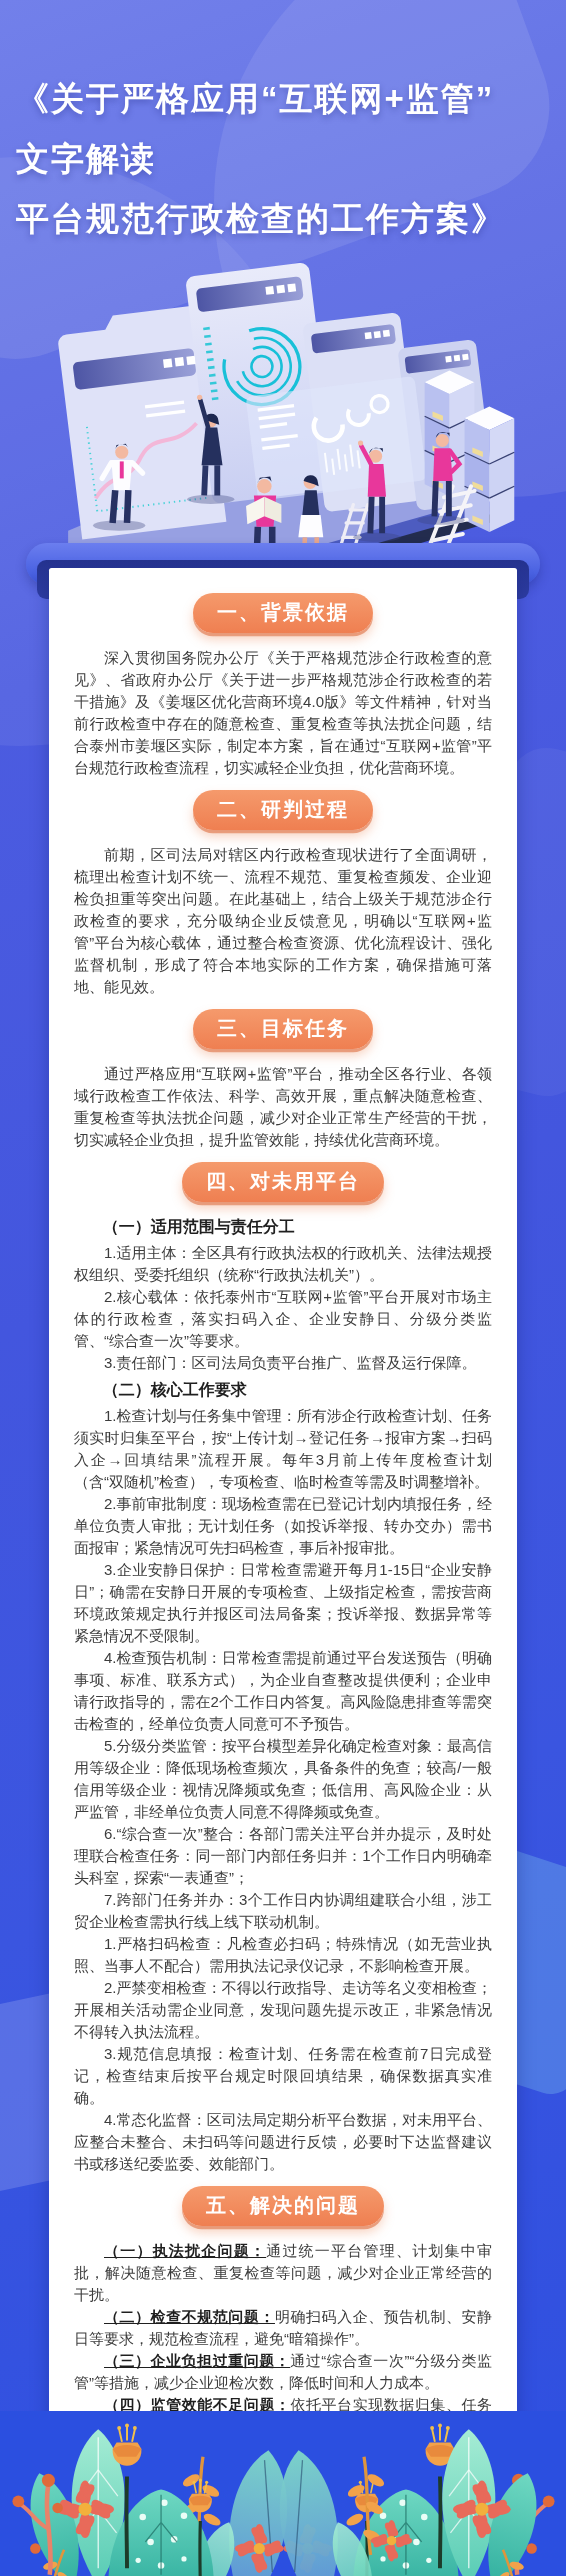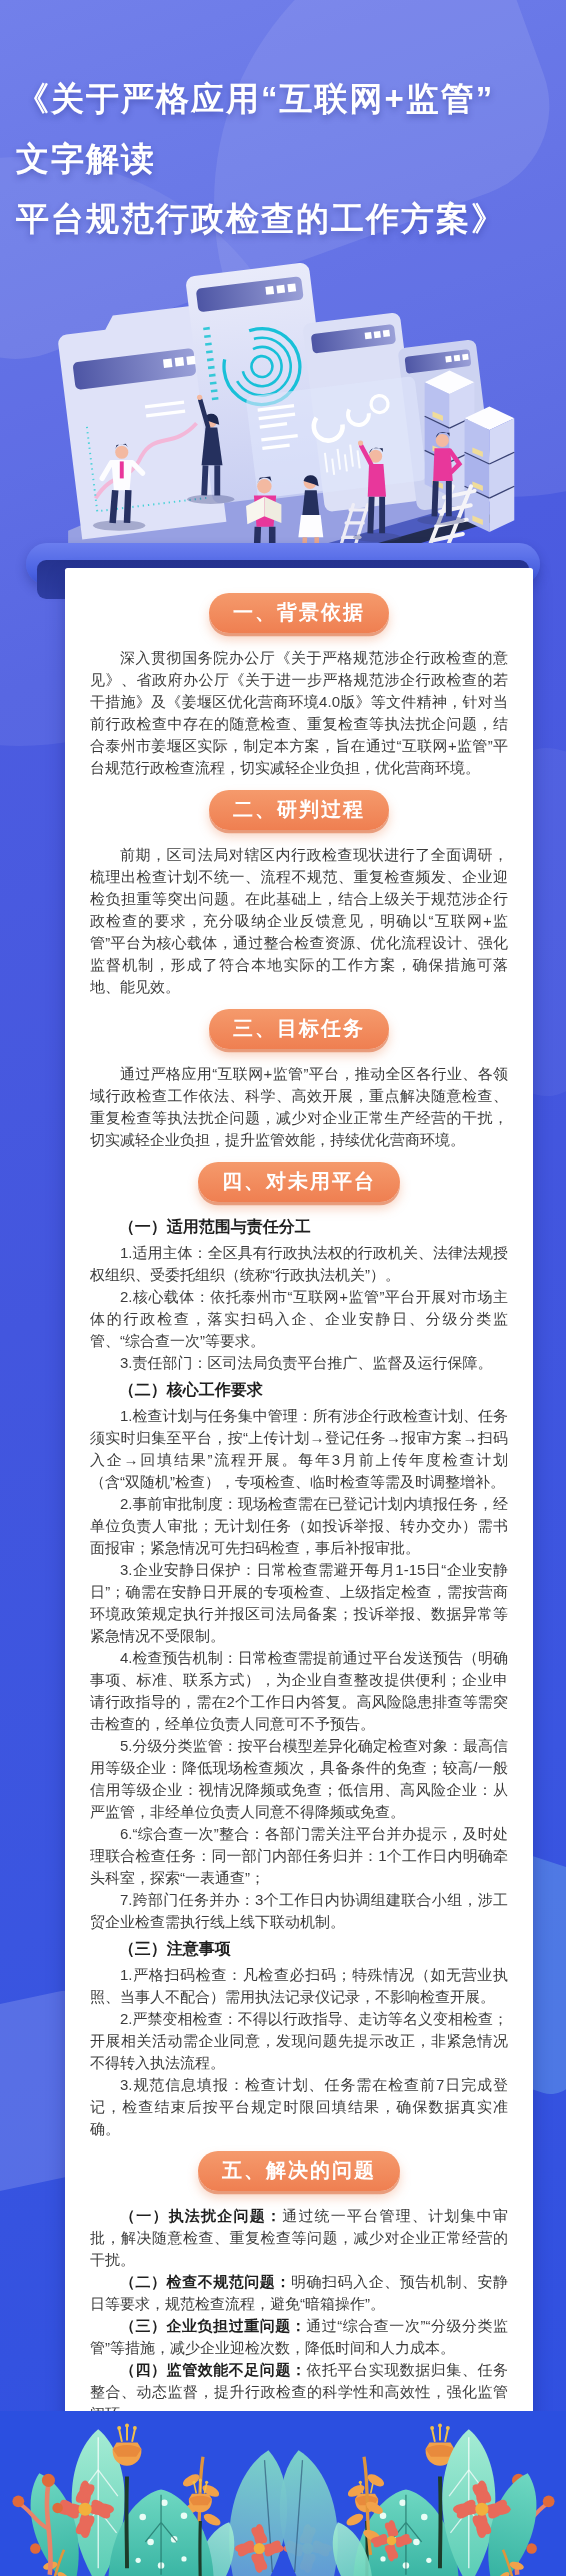--- a/index.html
+++ b/index.html
@@ -23,31 +23,31 @@
   .hero{position:absolute;top:256px;left:50%;transform:translateX(-50%);z-index:1;}
 
   .scroll-outer{position:absolute;left:26px;top:543px;width:514px;height:42px;border-radius:21px;z-index:3;
     background:linear-gradient(180deg,#6b7eef 0%,#4a62e2 70%,#3c53d2 100%);
     box-shadow:0 5.2px 10.5px rgba(20,30,110,.30);}
   .scroll-slot{position:absolute;left:37px;top:560px;width:492px;height:39px;border-radius:9.2px;z-index:3;
     background:linear-gradient(180deg,#25338f,#2e3da3);}
 
   .card{position:absolute;left:49px;top:568px;width:468px;z-index:4;background:#ffffff;
     border-radius:2.6px;box-shadow:0 9.2px 18.3px rgba(18,28,110,.35);
-    padding:18.3px 25px 30px;box-sizing:border-box;margin-left:16px;}
+    padding:18.3px 25px 30px;box-sizing:border-box;}
 
   .badge{display:block;width:fit-content;margin:10.5px auto 14.4px;
     background:linear-gradient(180deg,#f59a6c 0%,#ef7f51 100%);
     color:#fff;font-size:20px;font-weight:bold;letter-spacing:2px;
     padding:5.9px 23.6px 7.2px;border-radius:26px;
     box-shadow:0 3.3px 0 rgba(219,103,56,.55),0 6.5px 10.5px rgba(235,125,75,.35);}
   .badge:first-child{margin-top:6.5px;}
 
   .para{font-size:15px;line-height:22px;color:#3c3c3c;text-align:justify;text-indent:2em;margin:0;word-break:break-all;}
-  .para b{color:#1f1f1f;}
+  .para b{color:#1f1f1f;text-decoration:underline;}
   .subhead{font-size:16px;line-height:22px;font-weight:bold;color:#1f1f1f;margin:5.2px 0 3.9px;text-indent:1.8em;}
 </style>
 </head>
 <body>
 
 <div class="page">
 
   <div class="bg-shape bg-s1"></div>
   <div class="bg-shape bg-s2"></div>
   <div class="bg-shape bg-s3"></div>
@@ -287,24 +287,24 @@
 
     <h3 class="subhead">（二）核心工作要求</h3>
     <p class="para">1.检查计划与任务集中管理：所有涉企行政检查计划、任务须实时归集至平台，按“上传计划→登记任务→报审方案→扫码入企→回填结果”流程开展。每年3月前上传年度检查计划（含“双随机”检查），专项检查、临时检查等需及时调整增补。</p>
     <p class="para">2.事前审批制度：现场检查需在已登记计划内填报任务，经单位负责人审批；无计划任务（如投诉举报、转办交办）需书面报审；紧急情况可先扫码检查，事后补报审批。</p>
     <p class="para">3.企业安静日保护：日常检查需避开每月1-15日“企业安静日”；确需在安静日开展的专项检查、上级指定检查，需按营商环境政策规定执行并报区司法局备案；投诉举报、数据异常等紧急情况不受限制。</p>
     <p class="para">4.检查预告机制：日常检查需提前通过平台发送预告（明确事项、标准、联系方式），为企业自查整改提供便利；企业申请行政指导的，需在2个工作日内答复。高风险隐患排查等需突击检查的，经单位负责人同意可不予预告。</p>
     <p class="para">5.分级分类监管：按平台模型差异化确定检查对象：最高信用等级企业：降低现场检查频次，具备条件的免查；较高/一般信用等级企业：视情况降频或免查；低信用、高风险企业：从严监管，非经单位负责人同意不得降频或免查。</p>
     <p class="para">6.“综合查一次”整合：各部门需关注平台并办提示，及时处理联合检查任务：同一部门内部任务归并：1个工作日内明确牵头科室，探索“一表通查”；</p>
     <p class="para">7.跨部门任务并办：3个工作日内协调组建联合小组，涉工贸企业检查需执行线上线下联动机制。</p>
 
-    <h3 class="subhead">（三）注意事项</h3>
     <p class="para">1.严格扫码检查：凡检查必扫码；特殊情况（如无营业执照、当事人不配合）需用执法记录仪记录，不影响检查开展。</p>
     <p class="para">2.严禁变相检查：不得以行政指导、走访等名义变相检查；开展相关活动需企业同意，发现问题先提示改正，非紧急情况不得转入执法流程。</p>
     <p class="para">3.规范信息填报：检查计划、任务需在检查前7日完成登记，检查结束后按平台规定时限回填结果，确保数据真实准确。</p>
+    <p class="para">4.常态化监督：区司法局定期分析平台数据，对未用平台、应整合未整合、未扫码等问题进行反馈，必要时下达监督建议书或移送纪委监委、效能部门。</p>
 
     <div class="badge">
       <span>五、解决的问题</span>
     </div>
     <p class="para"><b>（一）执法扰企问题：</b><span>通过统一平台管理、计划集中审批，解决随意检查、重复检查等问题，减少对企业正常经营的干扰。</span></p>
     <p class="para"><b>（二）检查不规范问题：</b><span>明确扫码入企、预告机制、安静日等要求，规范检查流程，避免“暗箱操作”。</span></p>
     <p class="para"><b>（三）企业负担过重问题：</b><span>通过“综合查一次”“分级分类监管”等措施，减少企业迎检次数，降低时间和人力成本。</span></p>
     <p class="para"><b>（四）监管效能不足问题：</b><span>依托平台实现数据归集、任务整合、动态监督，提升行政检查的科学性和高效性，强化监管闭环。</span></p>
 
   </main>

